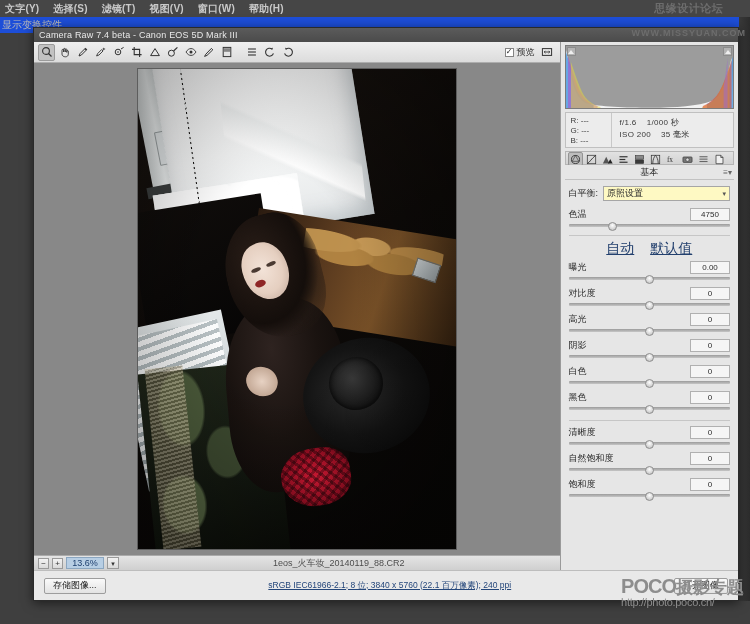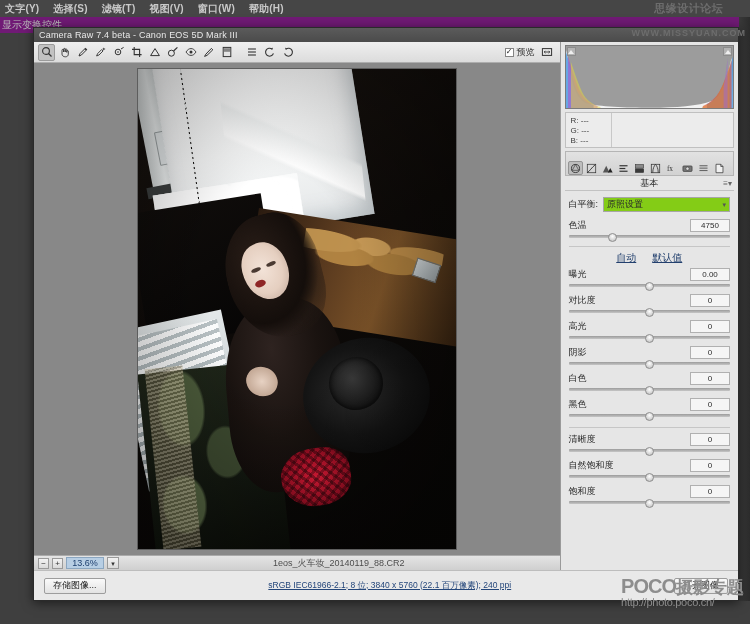--- a/index.html
+++ b/index.html
@@ -14,21 +14,21 @@
   
   #ps-root { position:absolute; inset:0; background:#3f3f3f; }
   #ps-menubar {
     position:absolute; left:0; top:0; width:750px; height:17px;
     background:#464646; color:#c9c9c9; font-size:10px;
     display:flex; align-items:center; gap:14px; padding-left:5px;
   }
   #ps-menubar .mi { white-space:nowrap; letter-spacing:.2px;font-weight:bold; }
   #ps-optionbar {
     position:absolute; left:0; top:17px; width:750px; height:16px;
-    background:#701a75; color:#b9b9b9; font-size:10px;
+    background:#1d4ed8; color:#b9b9b9; font-size:10px;
     display:flex; align-items:center; padding-left:2px; gap:6px;
   }
   #ps-watermark-top {
     position:absolute; right:4px; top:1px; height:14px;
     display:flex; align-items:center; gap:4px;
     color:#6d6d6d; font-weight:bold; font-size:11px;
     letter-spacing:.5px; z-index:5;flex-direction:column;
   }
   #ps-watermark-top .wm-en { font-size:9px; letter-spacing:1px;margin-top:8px; }
 
@@ -287,23 +287,23 @@
     margin:3px 4px 0 4px; background:#ececec; border:1px solid #c0c0c0;
     height:36px; display:flex; font-size:8px; color:#3a3a3a;
   }
   #exif-rgb {
     width:46px; border-right:1px solid #c8c8c8; padding:3px 0 0 5px;
     line-height:10px;
   }
   #exif-shot { flex:1; padding:4px 0 0 8px; line-height:12px; letter-spacing:.3px; }
 
   #panel-tabs {
-    margin:3px 4px 0 4px; height:25px;
+    margin:3px 4px 0 4px; height:14px;
     background:linear-gradient(#e2e2e2,#d2d2d2);
-    border:1px solid #b5b5b5; display:flex; align-items:flex-end;
+    border:1px solid #b5b5b5; display:flex; align-items:flex-start;
     padding:0 2px; gap:1px;
   }
   .ptab {
     width:15px; height:14px; display:flex; align-items:center;
     justify-content:center; border:1px solid transparent; border-radius:2px;
   }
   .ptab.active { background:#bdbdbd; border-color:#949494; }
 
   #panel-head {
     margin:0 4px; height:15px; background:#e6e6e6;
@@ -311,21 +311,21 @@
     display:flex; align-items:center; justify-content:center;
     position:relative; font-size:9px; color:#2b2b2b;
   }
   #panel-head .pmenu { position:absolute; right:2px; font-size:8px; color:#666; }
 
   #panel-body { flex:1 1 auto; padding:6px 8px 0 8px; overflow:hidden; }
 
   .wb-row { display:flex; align-items:center; gap:5px; margin-bottom:7px; }
   .wb-row label { font-size:9px; color:#2b2b2b; white-space:nowrap; }
   .wb-select {
-    flex:1; height:15px; background:#84cc16; border:1px solid #a6a6a6;
+    flex:1; height:15px; background:#fef9c3; border:1px solid #a6a6a6;
     font-size:9px; color:#2b2b2b; display:flex; align-items:center;
     padding:0 3px; position:relative;
   }
   .wb-select .car { position:absolute; right:3px; font-size:7px; color:#555; }
 
   .sl-group { margin-bottom:2px; }
   .sl-head { display:flex; align-items:center; margin-bottom:1px; }
   .sl-name { font-size:9px; color:#2b2b2b; flex:1; white-space:nowrap; }
   .sl-val {
     width:40px; height:13px; background:#f5f5f5; border:1px solid #b0b0b0;
@@ -341,21 +341,21 @@
   }
   .sl-track .knob {
     position:absolute; top:0px; width:9px; height:9px; margin-left:-4.5px;
     background:radial-gradient(circle at 50% 35%, #fdfdfd, #cfcfcf 70%, #a6a6a6);
     border:1px solid #8e8e8e; border-radius:50%;
   }
   .autodef {
     display:flex; justify-content:center; gap:16px;
     border-top:1px solid #c6c6c6; padding-top:4px; margin-top:4px; margin-bottom:3px;
   }
-  .autodef span { font-size:10px; color:#23406e; text-decoration:underline; }
+  .autodef span { font-size:14px; color:#23406e; text-decoration:underline; }
   .grp-sep { border-top:1px solid #c6c6c6; margin:6px 0 5px 0; }
 
   
   #acr-footer {
     height:30px; background:#e9e9e9; border-top:1px solid #bdbdbd;
     display:flex; align-items:center; padding:0 10px; flex:0 0 auto;
   }
   .fbtn {
     height:16px; background:linear-gradient(#fafafa,#e3e3e3);
     border:1px solid #9d9d9d; border-radius:2px; font-size:9px;
@@ -588,20 +588,32 @@
 
         <div id="exif">
           <div id="exif-rgb">
             <div><span>R:</span>
                  <span>---</span></div>
             <div><span>G:</span>
                  <span>---</span></div>
             <div><span>B:</span>
                  <span>---</span></div>
           </div>
+          <div id="exif-shot">
+            <div>
+              <span>f/1.6</span>
+              &nbsp;&nbsp;
+              <span>1/000 秒</span>
+            </div>
+            <div>
+              <span>ISO 200</span>
+              &nbsp;&nbsp;
+              <span>35 毫米</span>
+            </div>
+          </div>
         </div>
 
         <div id="panel-tabs">
           <div class="ptab active">
             <svg width="11" height="11" viewBox="0 0 12 12">
               <circle cx="6" cy="6" r="4.4" fill="none" stroke="#333" stroke-width="1"></circle>
               <path d="M6 1.6L9.6 8M6 1.6L2.4 8M9.6 8H2.4" stroke="#333" stroke-width=".7" fill="none"></path>
             </svg>
           </div>
           <div class="ptab">

